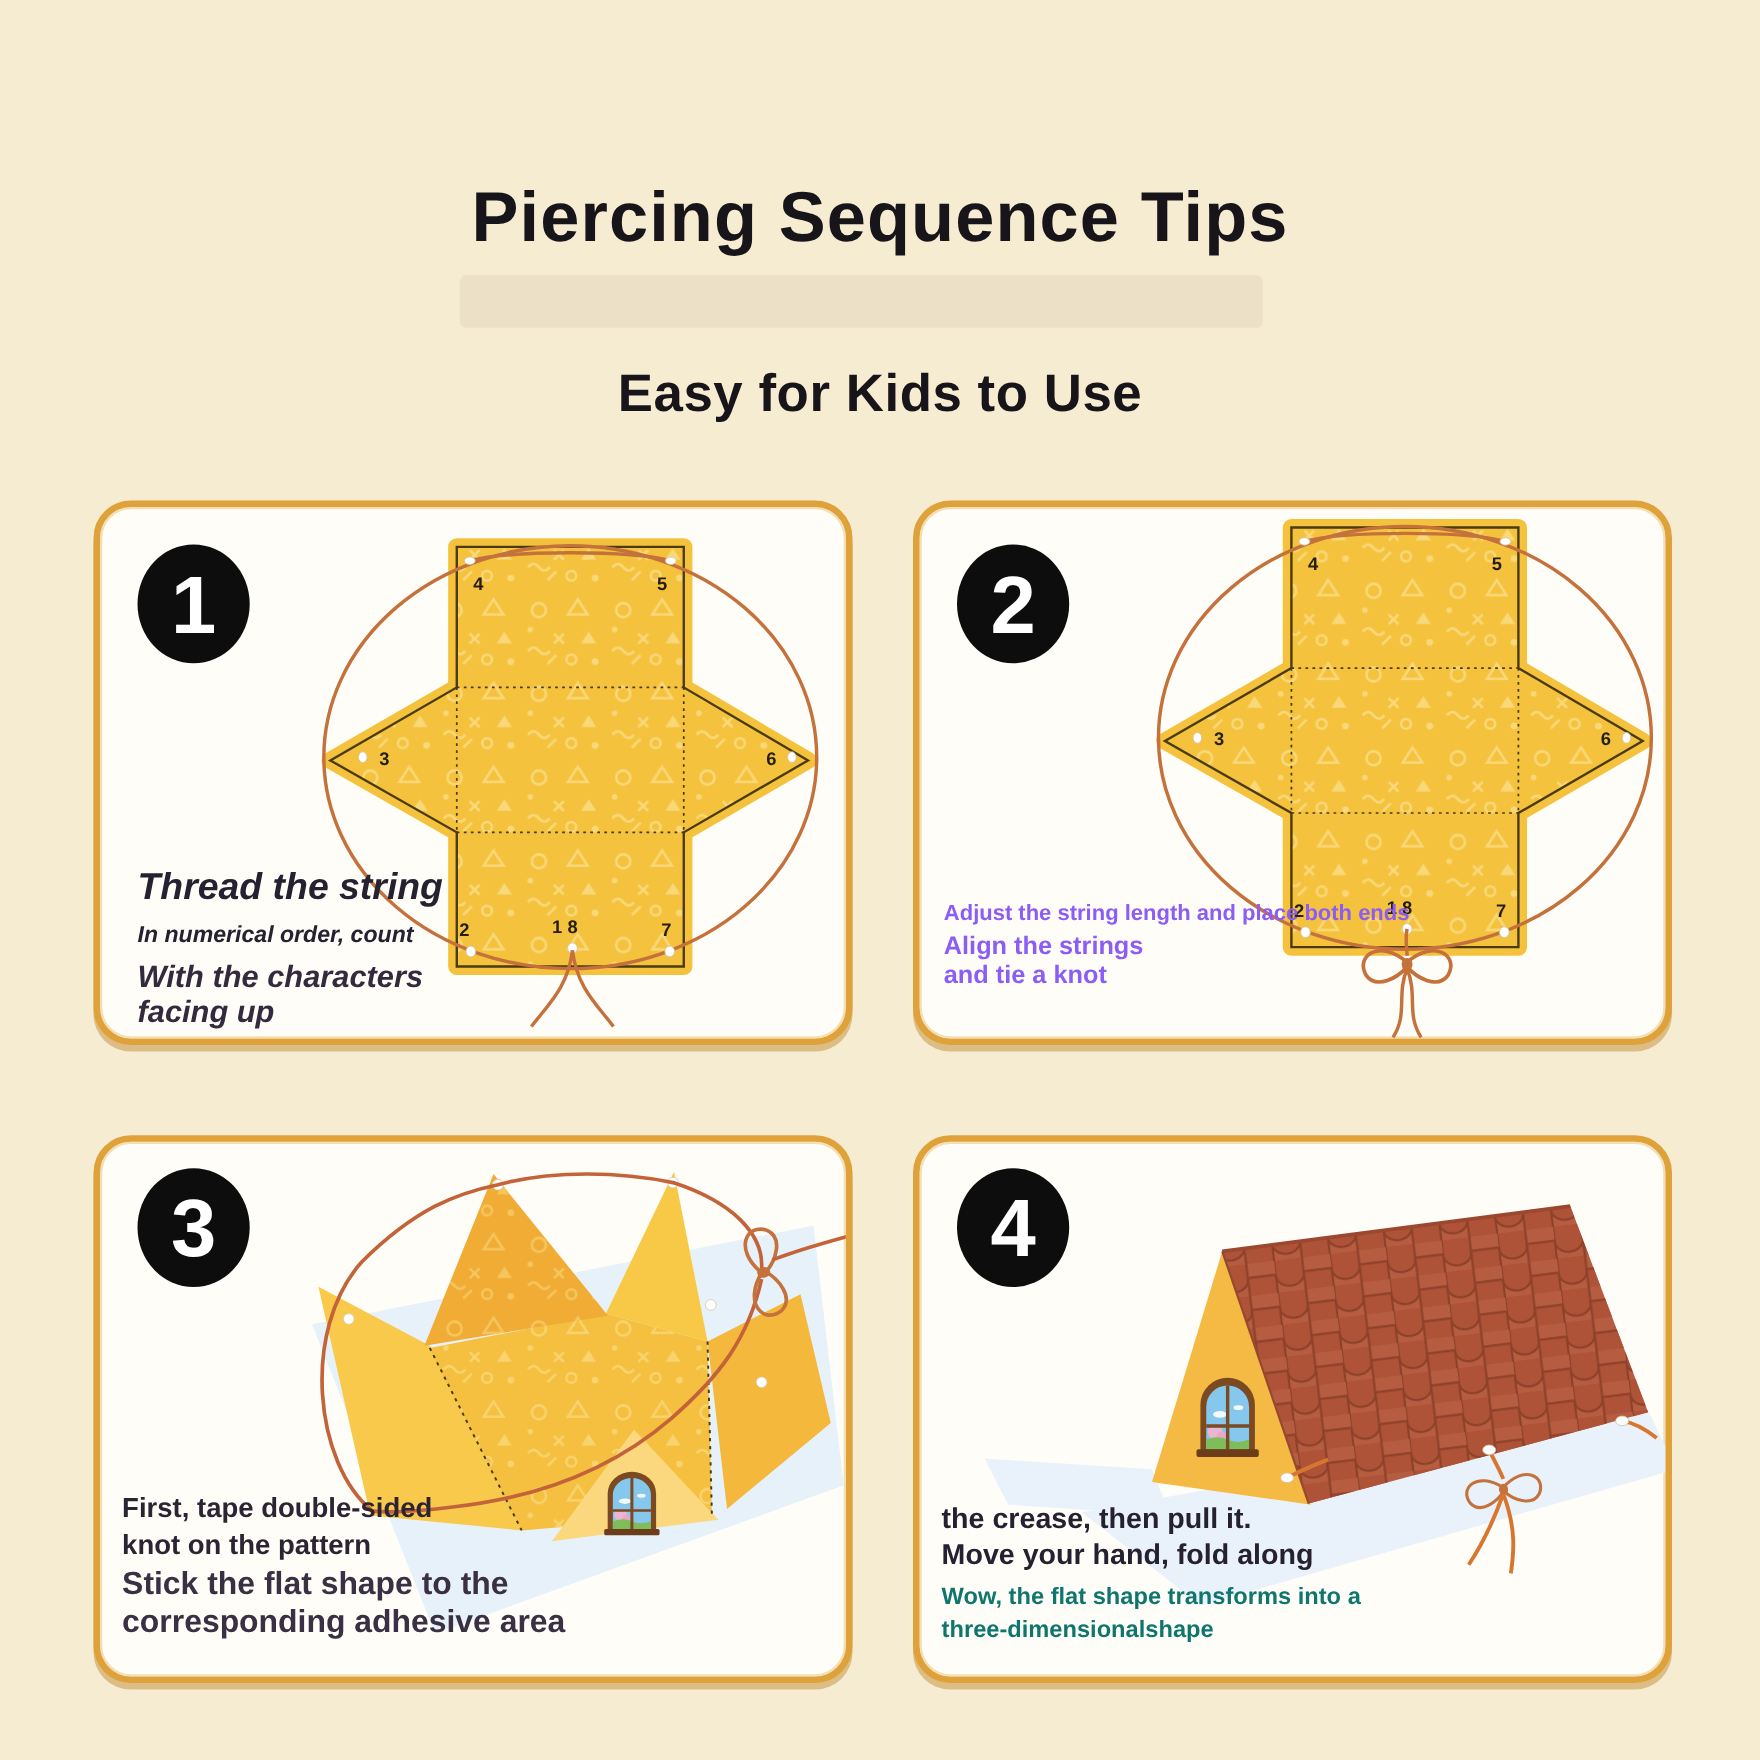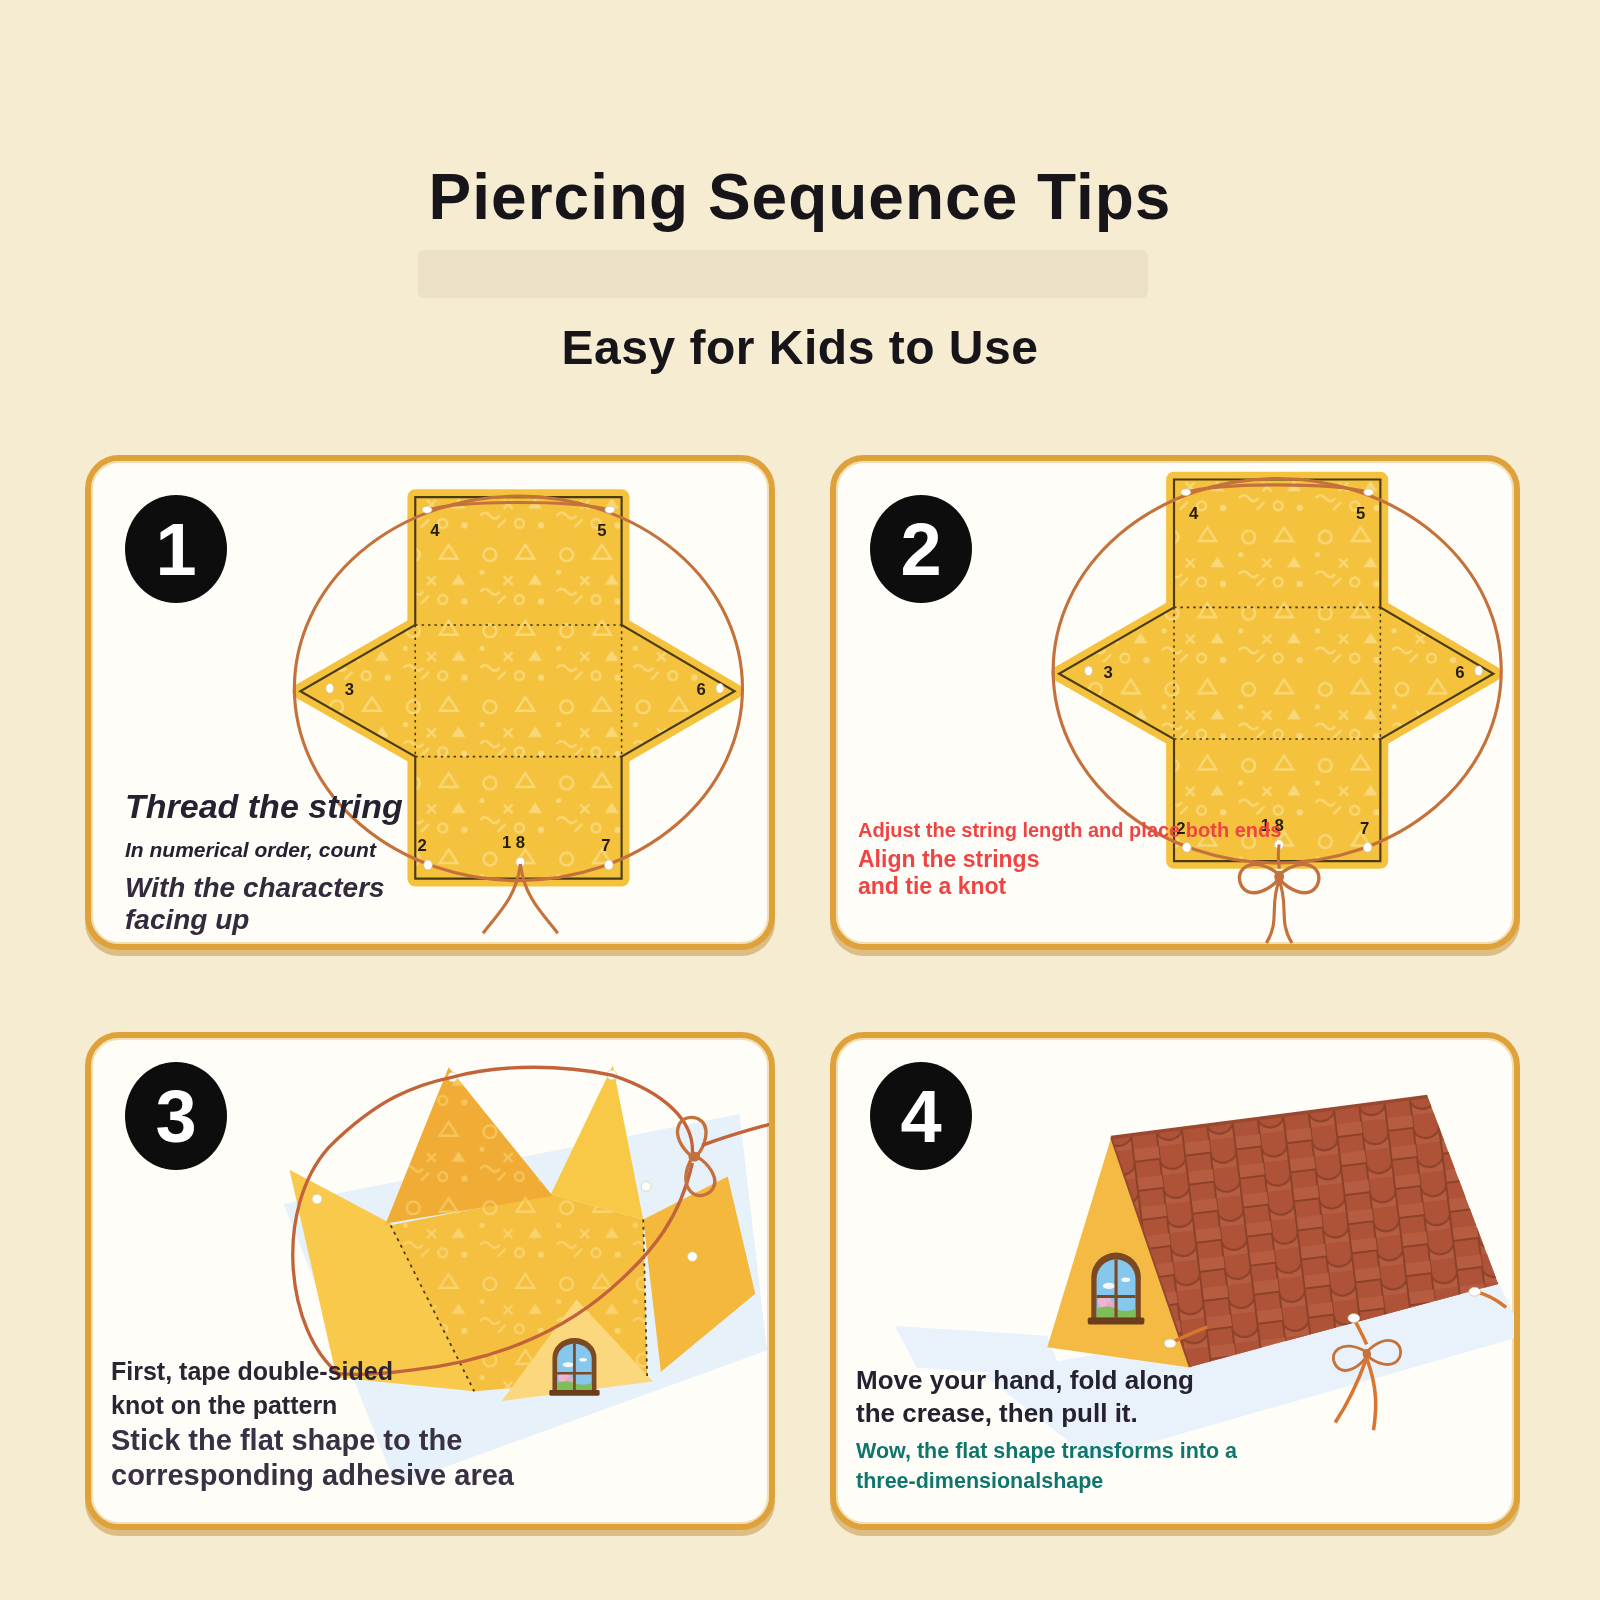--- a/index.html
+++ b/index.html
@@ -6,21 +6,21 @@
   body{
     width:1600px;height:1600px;position:relative;overflow:hidden;
     background:#f6ecd1;
     font-family:"Liberation Sans",sans-serif;
   }
   .page-title{
     position:absolute;left:0;top:160px;width:1600px;text-align:center;
     font-size:64px;font-weight:bold;color:#17151a;letter-spacing:1px;
   }
   .page-subtitle{
-    position:absolute;left:0;top:320px;width:1600px;text-align:center;
+    position:absolute;left:0;top:331px;width:1600px;text-align:center;
     font-size:48px;font-weight:bold;color:#17151a;letter-spacing:.5px;
   }
   .smudge-band{
     position:absolute;left:418px;top:250px;width:730px;height:48px;
     background:rgba(110,92,50,.07);border-radius:6px;
   }
   .card{
     position:absolute;width:690px;box-sizing:border-box;
     background:#fffdf8;border:6px solid #dfa23a;border-radius:34px;
     box-shadow:0 6px 0 rgba(186,132,40,.45), inset 0 0 0 2px #f3dfb4;
@@ -38,21 +38,21 @@
   }
   .r2 .badge{top:24px;}
   .art{position:absolute;left:0;top:0;width:100%;height:100%;z-index:1;}
   .cap{position:absolute;z-index:4;font-weight:bold;}
   .cl{white-space:nowrap;}
   .cap1{left:34px;top:324px;color:#262131;font-style:italic;}
   .cap1 .lg{font-size:34px;line-height:42px;}
   .cap1 .sm{font-size:21px;line-height:26px;margin-top:10px;}
   .cap1 .md{font-size:28px;line-height:32px;color:#332a3e;}
   .cap1 .md.first{margin-top:9px;}
-  .cap2{left:22px;top:356px;color:#ef4444;}
+  .cap2{left:22px;top:356px;color:#8b5cf6;}
   .cap2 .sm{font-size:20px;line-height:26px;}
   .cap2 .md{font-size:23px;line-height:27px;margin-top:3px;}
   .cap2 .md + .md{margin-top:0;}
   .cap3{left:20px;top:316px;color:#2a2433;}
   .cap3 .m3{font-size:25px;line-height:34px;}
   .cap3 .b3{font-size:29px;line-height:35px;color:#3a3044;}
   .cap3 .b3.first{margin-top:1px;}
   .cap4{left:20px;top:326px;color:#262131;}
   .cap4 .b4{font-size:26px;line-height:33px;}
   .cap4 .s4{font-size:21.5px;line-height:30px;color:#0f766e;}
@@ -246,18 +246,18 @@
     </g>
     <g fill="none" stroke="#d8762f" stroke-width="3.6">
       <g transform="translate(540,322) scale(0.85) rotate(-8)">
           <use href="#bowG"></use>
         </g>
       <path d="M540,328 C530,356 520,376 508,394"></path>
       <path d="M540,328 C552,360 550,382 547,402"></path>
     </g>
   </svg>
   <div class="cap cap4">
+    <div class="cl b4">the crease, then pull it.</div>
     <div class="cl b4">Move your hand, fold along</div>
-    <div class="cl b4">the crease, then pull it.</div>
     <div class="cl s4 first">Wow, the flat shape transforms into a</div>
     <div class="cl s4">three-dimensionalshape</div>
   </div>
 </div>
 
 </body></html>

